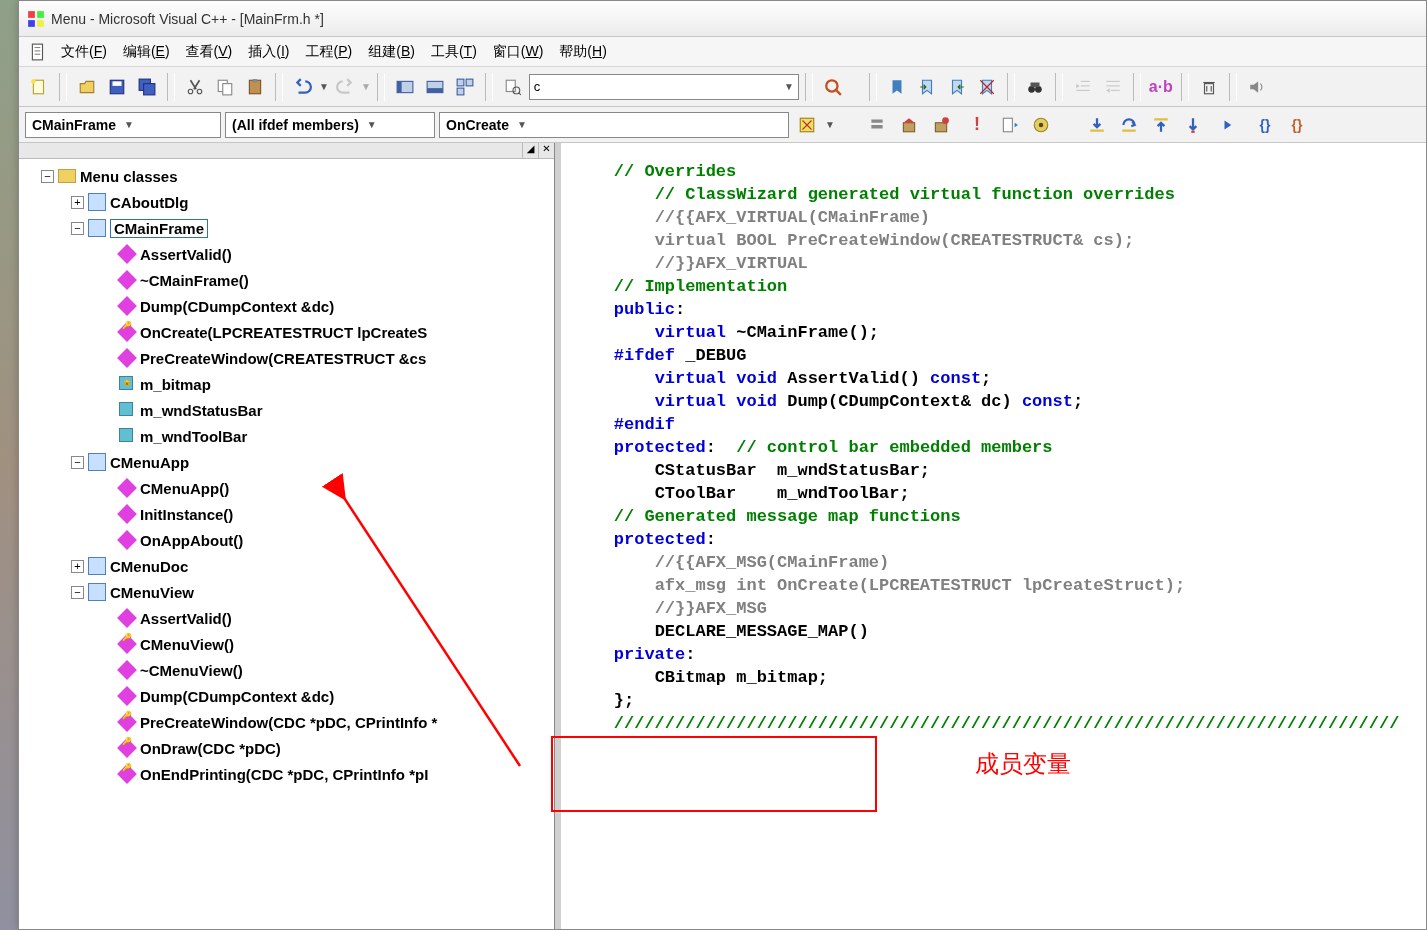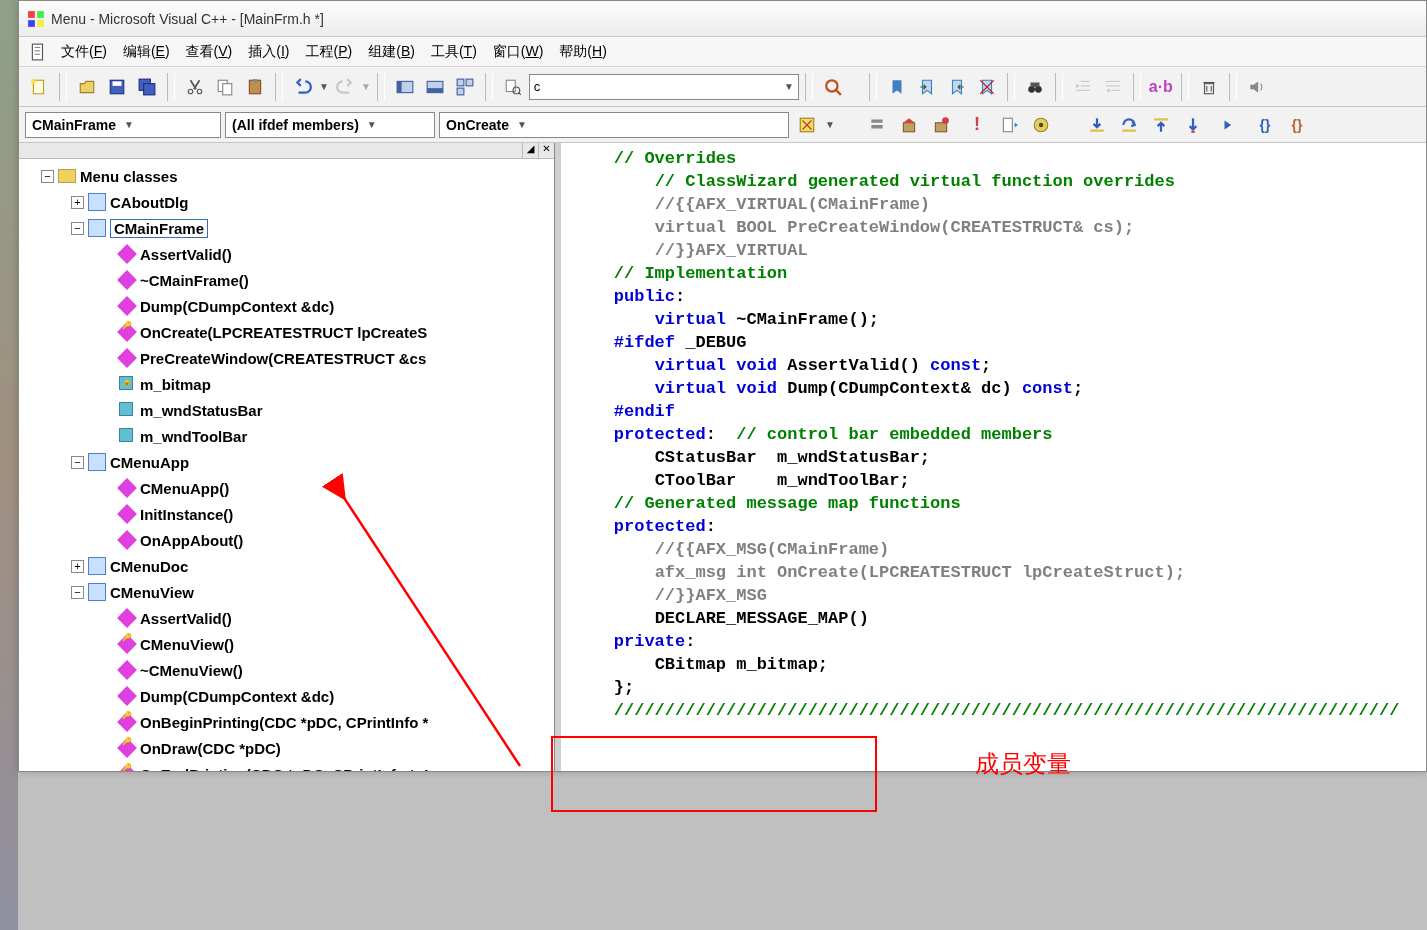--- a/index.html
+++ b/index.html
@@ -1,18 +1,18 @@
 <!DOCTYPE html>
 <html><head>
 <meta charset="utf-8">
 <style>
 * { box-sizing: border-box; margin: 0; padding: 0; }
 body { font-family: "Segoe UI", Tahoma, sans-serif; font-size: 13px; background: #c0c0c0; overflow: hidden; width: 1427px; height: 930px; position: relative; }
 .desktop-bg { position: absolute; left: 0; top: 0; width: 18px; height: 930px; background: linear-gradient(180deg, #8fa088, #a09080, #9090a0); }
-.window { position: absolute; left: 18px; top: 0; width: 1409px; height: 772px; background: #f0f0f0; border: 1px solid #888; box-shadow: 0 0 8px rgba(0,0,0,0.2); display: flex; flex-direction: column; }
+.window { position: absolute; left: 18px; top: 0; width: 1409px; height: 930px; background: #f0f0f0; border: 1px solid #888; box-shadow: 0 0 8px rgba(0,0,0,0.2); display: flex; flex-direction: column; }
 .titlebar { height: 36px; background: linear-gradient(#fdfdfd, #ececec); border-bottom: 1px solid #c8c8c8; display: flex; align-items: center; padding: 0 8px; }
 .titlebar .icon { width: 18px; height: 18px; margin-right: 6px; }
 .titlebar .title { font-size: 14px; color: #333; }
 .menubar { height: 30px; background: #f6f6f6; border-bottom: 1px solid #d6d6d6; display: flex; align-items: center; padding: 0 10px; gap: 2px; }
 .menubar-icon { width: 18px; height: 18px; margin-right: 4px; }
 .menuitem { padding: 3px 8px; font-size: 14px; cursor: pointer; }
 .menuitem .underline { text-decoration: underline; }
 .toolbar { height: 40px; background: #f2f2f2; border-bottom: 1px solid #c6c6c6; display: flex; align-items: center; padding: 0 6px; gap: 2px; }
 .toolbar .sep { width: 8px; height: 28px; border-left: 1px solid #bbb; border-right: 1px solid #fff; margin: 0 4px; }
 .tbtn { width: 28px; height: 28px; display: flex; align-items: center; justify-content: center; cursor: pointer; border: 1px solid transparent; }
@@ -27,21 +27,21 @@
 .pane-header .close { width: 16px; height: 16px; font-size: 10px; text-align: center; cursor: pointer; border-left: 1px solid #bbb; }
 .tree { flex: 1; overflow: auto; padding: 4px; font-family: "Segoe UI", Tahoma, sans-serif; font-size: 15px; font-weight: bold; }
 .tree-node { display: flex; align-items: center; height: 26px; white-space: nowrap; }
 .tree-toggle { width: 13px; height: 13px; border: 1px solid #888; background: #fff; font-size: 11px; line-height: 11px; text-align: center; margin-right: 4px; cursor: pointer; font-weight: normal; }
 .tree-spacer { display: inline-block; }
 .tree-icon { width: 18px; height: 18px; margin-right: 4px; flex-shrink: 0; }
 .tree-label { cursor: pointer; }
 .tree-label.selected { border: 1px solid #3070c0; padding: 0 3px; }
 .splitter { width: 6px; background: #d0d0d0; cursor: col-resize; }
 .right-pane { flex: 1; background: #fff; overflow: auto; position: relative; }
-.code { font-family: Consolas, "Courier New", monospace; font-size: 17px; font-weight: bold; line-height: 23px; padding: 4px 12px; white-space: pre; }
+.code { font-family: Consolas, "Courier New", monospace; font-size: 17px; font-weight: bold; line-height: 23px; padding: 4px 12px; white-space: pre; margin-top: 13px; }
 .c-comment { color: #008000; }
 .c-keyword { color: #0000d8; }
 .c-pp { color: #0000d8; }
 .c-gray { color: #808080; }
 .c-black { color: #000; }
 .annotation-box { position: absolute; border: 2px solid #f00; pointer-events: none; }
 .annotation-text { position: absolute; color: #f00; font-size: 24px; font-family: "SimSun", serif; pointer-events: none; }
 .annotation-arrow { position: absolute; pointer-events: none; }
 
 .ico-class { display:inline-block; width:18px; height:18px; background:#c8e0ff; border:1px solid #5080c0; }
@@ -484,21 +484,21 @@
           <div class="tree-node">
             <span class="tree-spacer" style="width:78px"></span>
             <span style="width:17px;display:inline-block"></span>
             <span class="tree-icon"><span class="ico-func"></span></span>
             <span class="tree-label">Dump(CDumpContext &amp;dc)</span>
           </div>
           <div class="tree-node">
             <span class="tree-spacer" style="width:78px"></span>
             <span style="width:17px;display:inline-block"></span>
             <span class="tree-icon"><span class="ico-func-key"></span></span>
-            <span class="tree-label">OnBeginPrinting(CDC *pDC, CPrintInfo *</span>
+            <span class="tree-label">PreCreateWindow(CDC *pDC, CPrintInfo *</span>
           </div>
           <div class="tree-node">
             <span class="tree-spacer" style="width:78px"></span>
             <span style="width:17px;display:inline-block"></span>
             <span class="tree-icon"><span class="ico-func-key"></span></span>
             <span class="tree-label">OnDraw(CDC *pDC)</span>
           </div>
           <div class="tree-node">
             <span class="tree-spacer" style="width:78px"></span>
             <span style="width:17px;display:inline-block"></span>

